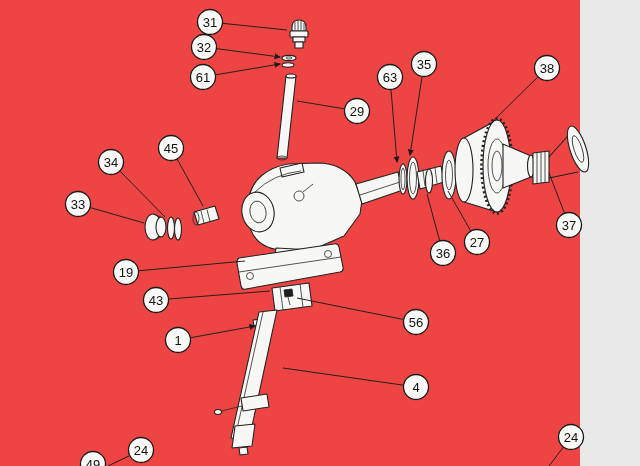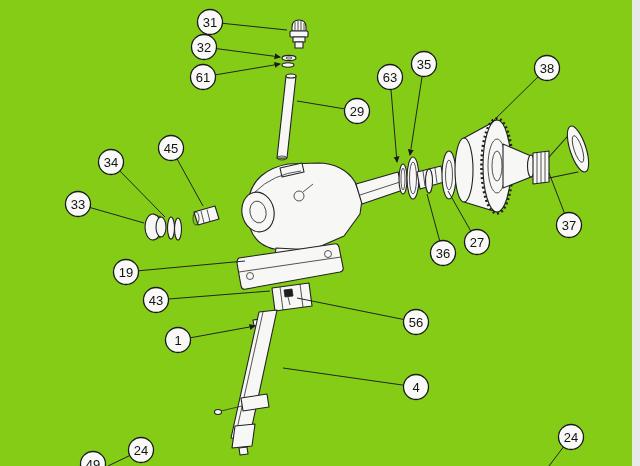--- a/index.html
+++ b/index.html
@@ -2,22 +2,22 @@
 <html><head>
 <meta charset="utf-8">
 <style>
   html,body{margin:0;padding:0;}
   body{
     width:640px;height:466px;overflow:hidden;
     background:#e9e9e9;
     font-family:"Liberation Sans", sans-serif;
   }
   .canvas{
-    position:relative;width:632px;height:466px;
-    background:#84cc16;
+    position:relative;width:580px;height:466px;
+    background:#ef4444;
   }
   svg{display:block;}
   
   .ln{fill:none;stroke:#222;stroke-width:1.1;stroke-linejoin:round;stroke-linecap:round;}
   .part{fill:#f7f7f6;stroke:#222;stroke-width:1.1;stroke-linejoin:round;}
   .part-dark{fill:#1e1e1e;stroke:#1e1e1e;stroke-width:0.8;}
   .thin{fill:none;stroke:#2a2a2a;stroke-width:0.8;}
   .serr{fill:none;stroke:#222;stroke-width:2.6;stroke-dasharray:2 2.6;}
   .leader{stroke:#1c1c1c;stroke-width:0.95;fill:none;}
   .callout-circle{fill:#f9f9f8;stroke:#1a1a1a;stroke-width:1.3;}

